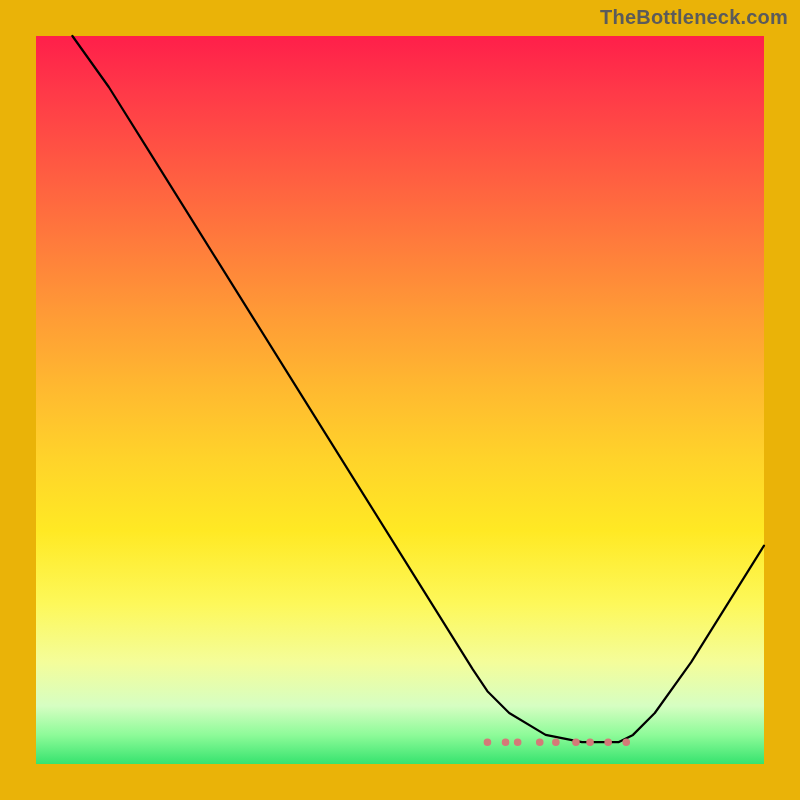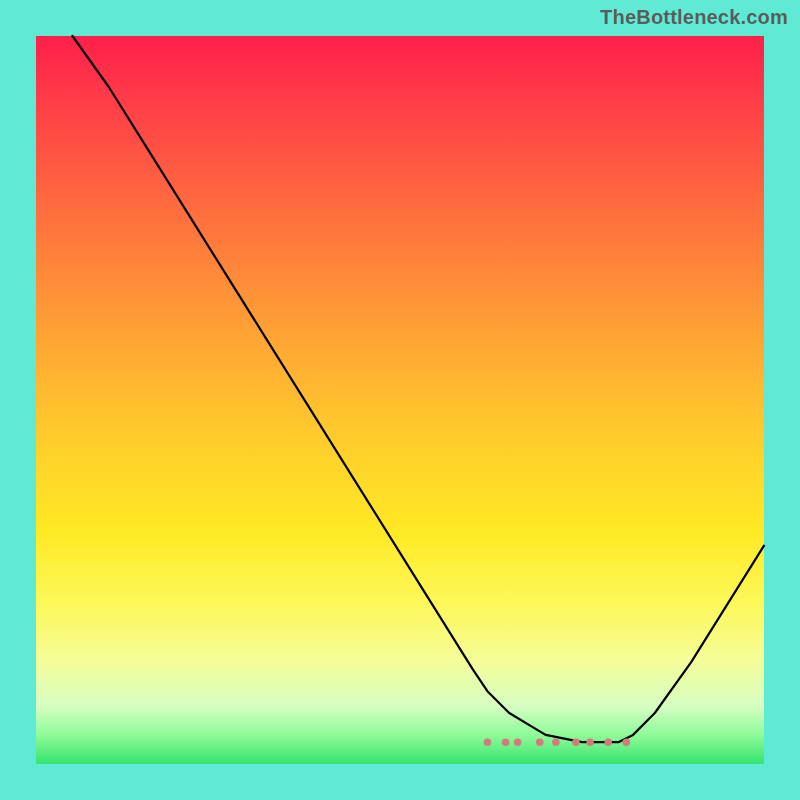--- a/index.html
+++ b/index.html
@@ -8,21 +8,21 @@
     width: 800px;
     height: 800px;
     background: #000;
     overflow: hidden;
     font-family: Arial, Helvetica, sans-serif;
   }
   .frame {
     position: relative;
     width: 800px;
     height: 800px;
-    background: #5eead4;
+    background: #eab308;
   }
   .watermark {
     position: absolute;
     top: 6px;
     right: 12px;
     color: #5b5b5b;
     font-size: 20px;
     font-weight: 600;
     letter-spacing: 0.2px;
     z-index: 10;

